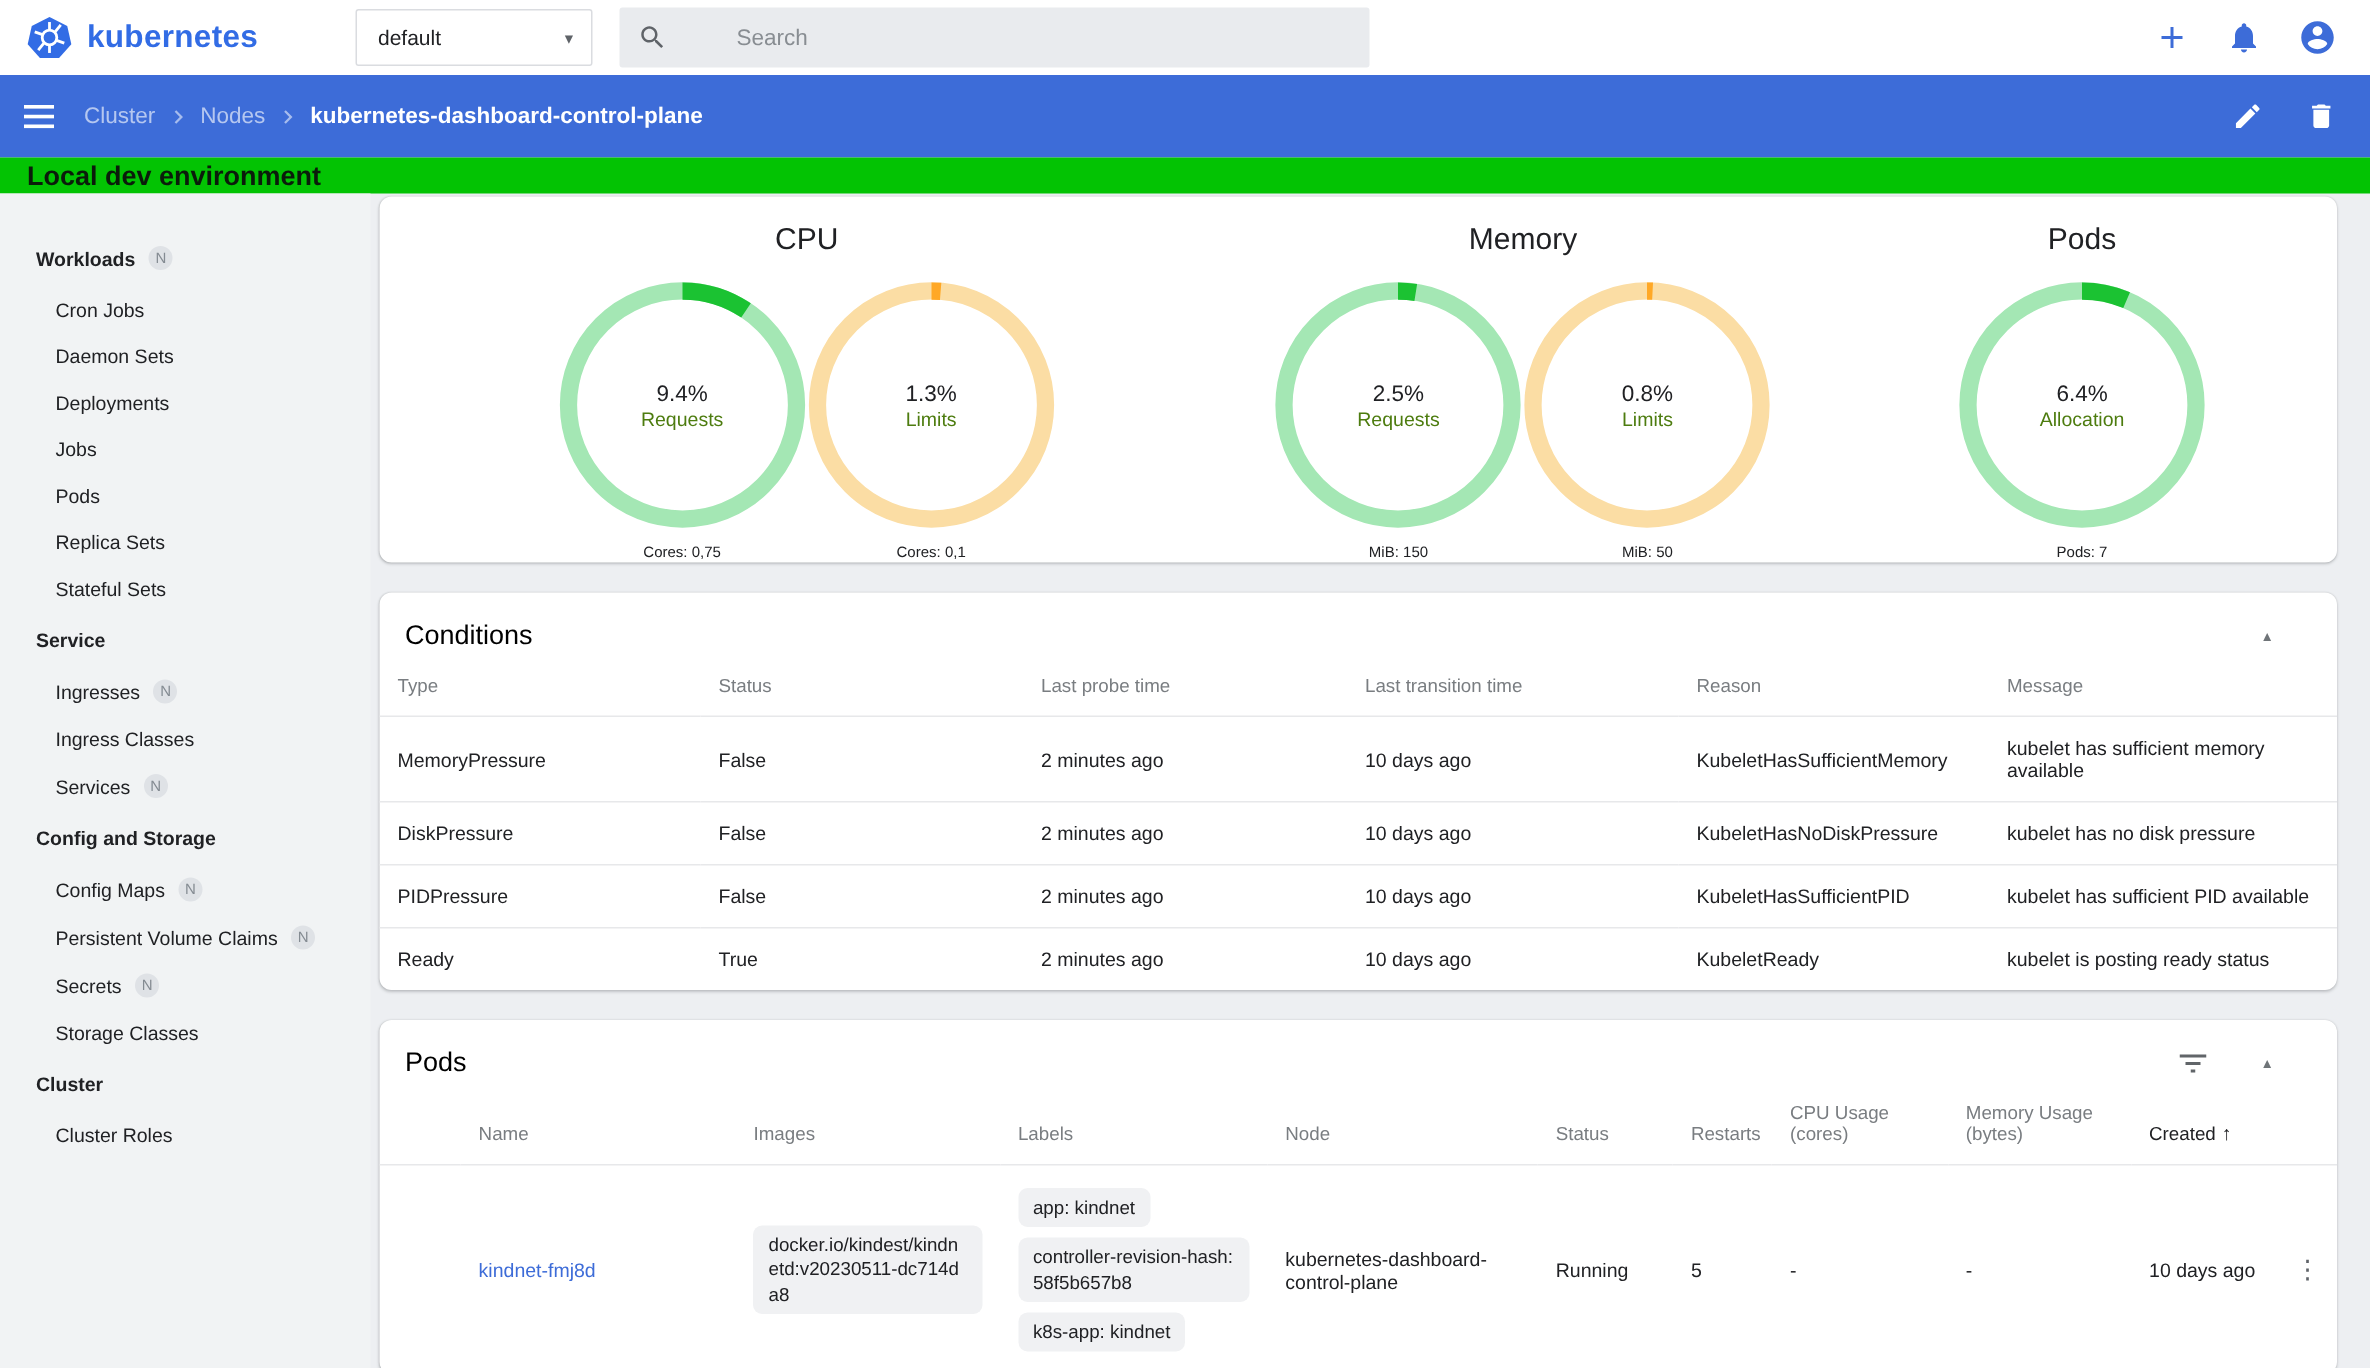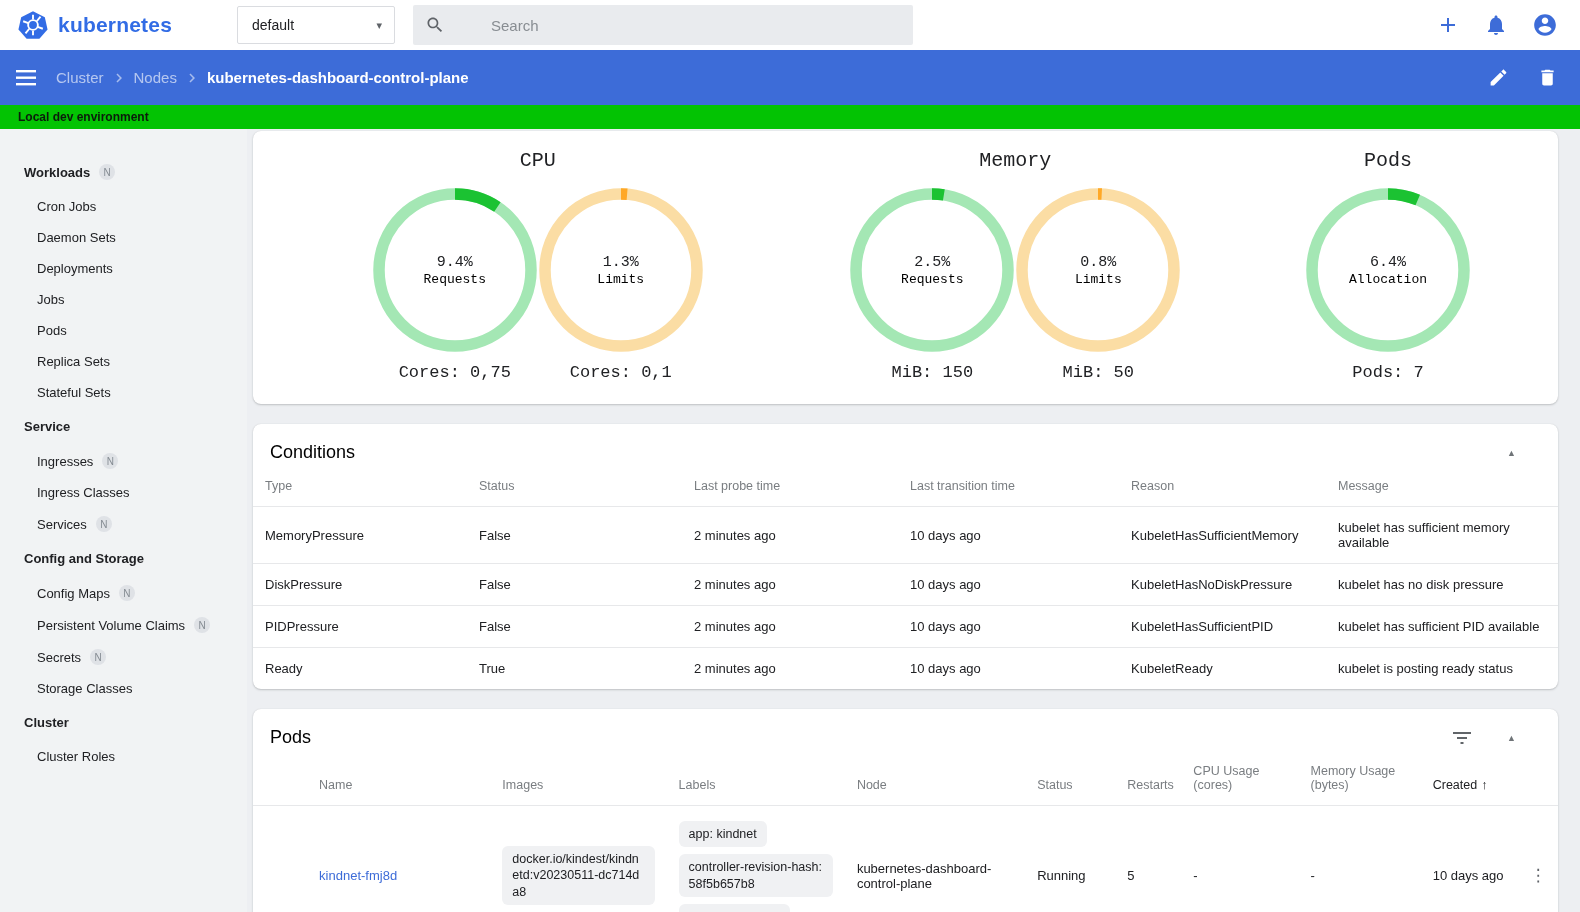--- a/index.html
+++ b/index.html
@@ -25,48 +25,48 @@
   
   .bluebar { height:55px; background:#3d6cd8; display:flex; align-items:center; padding:0 22px 0 16px; }
   .hamburger { margin-right:20px; }
   .breadcrumb { display:flex; align-items:center; gap:6px; font-size:15px; }
   .crumb { color:rgba(255,255,255,.62); cursor:pointer; }
   .crumb-current { color:#fff; font-weight:700; }
   .bluebar-actions { margin-left:auto; display:flex; align-items:center; gap:28px; }
 
   
   .banner { height:24px; background:#03c303; display:flex; align-items:center;
-    padding-left:18px; font-size:12px; font-weight:700; color:#0b1c0b; }
+    padding-left:18px; font-size:18px; font-weight:700; color:#0b1c0b; }
 
   
   .layout { display:flex; height:783px; }
   .sidebar { width:247px; background:#f1f3f4; padding-top:24px; flex:none; }
   .side-header { display:flex; align-items:center; padding:11px 24px; font-size:13px; font-weight:700; color:#202124; cursor:pointer; }
   .side-item { display:flex; align-items:center; padding:8px 24px 8px 37px; font-size:13px; color:#202124; cursor:pointer; }
   .n-badge { display:inline-flex; align-items:center; justify-content:center; width:16px; height:16px;
     border-radius:50%; background:#dfe2e6; color:#848b92; font-size:10px; font-weight:400; margin-left:9px; }
 
   .main { flex:1; padding:2px 22px 0 6px; overflow:hidden; }
   .card { background:#fff; border-radius:8px; margin-bottom:20px;
     box-shadow:0 1px 2px rgba(60,64,67,.25), 0 0 1px rgba(60,64,67,.15); }
 
   
-  .charts-card { display:flex; padding:8px 36px 0 46px; height:273px;font-family:Liberation Mono, monospace; }
+  .charts-card { display:flex; padding:8px 36px 0 46px; height:244px; }
   .chart-group { display:flex; flex-direction:column; align-items:center; }
   .chart-group.g2 { flex:2.05; }
   .chart-group.g1 { flex:1.15; }
   .group-title { font-size:20px; font-weight:400; color:#202124; margin:10px 0 15px; }
   .donut-row { display:flex; }
   .donut { display:flex; flex-direction:column; align-items:center; }
   .ring-wrap { position:relative; width:166px; height:166px; }
   .donut-center { position:absolute; inset:0; display:flex; flex-direction:column;
     align-items:center; justify-content:center; gap:1px; }
   .donut-val { font-size:15px; color:#202124; }
-  .donut-lbl { font-size:13px; color:#000000; }
-  .donut-footer { margin-top:10px; font-size:17px; color:#202124; }
+  .donut-lbl { font-size:13px; color:#4d7c0f; }
+  .donut-footer { margin-top:10px; font-size:10px; color:#202124; }
 
   
   .card-head { display:flex; align-items:center; justify-content:space-between; padding:18px 20px 6px 17px; }
   .card-title { font-size:18px; font-weight:400; color:#000000; }
   .card-head-icons { display:flex; align-items:center; gap:36px; padding-right:22px; }
   .collapse-btn { font-size:9px; color:#6f7478; background:none; border:none; cursor:pointer; }
   table { width:100%; border-collapse:collapse; table-layout:fixed; }
   th { font-size:12.5px; font-weight:400; color:#797d81; text-align:left; padding:10px 12px 13px; vertical-align:bottom; }
   td { font-size:13px; color:#202124; padding:13px 12px; border-top:1px solid #e7e8ea; vertical-align:middle; }
   .sorted-col { color:#202124; cursor:pointer; }

